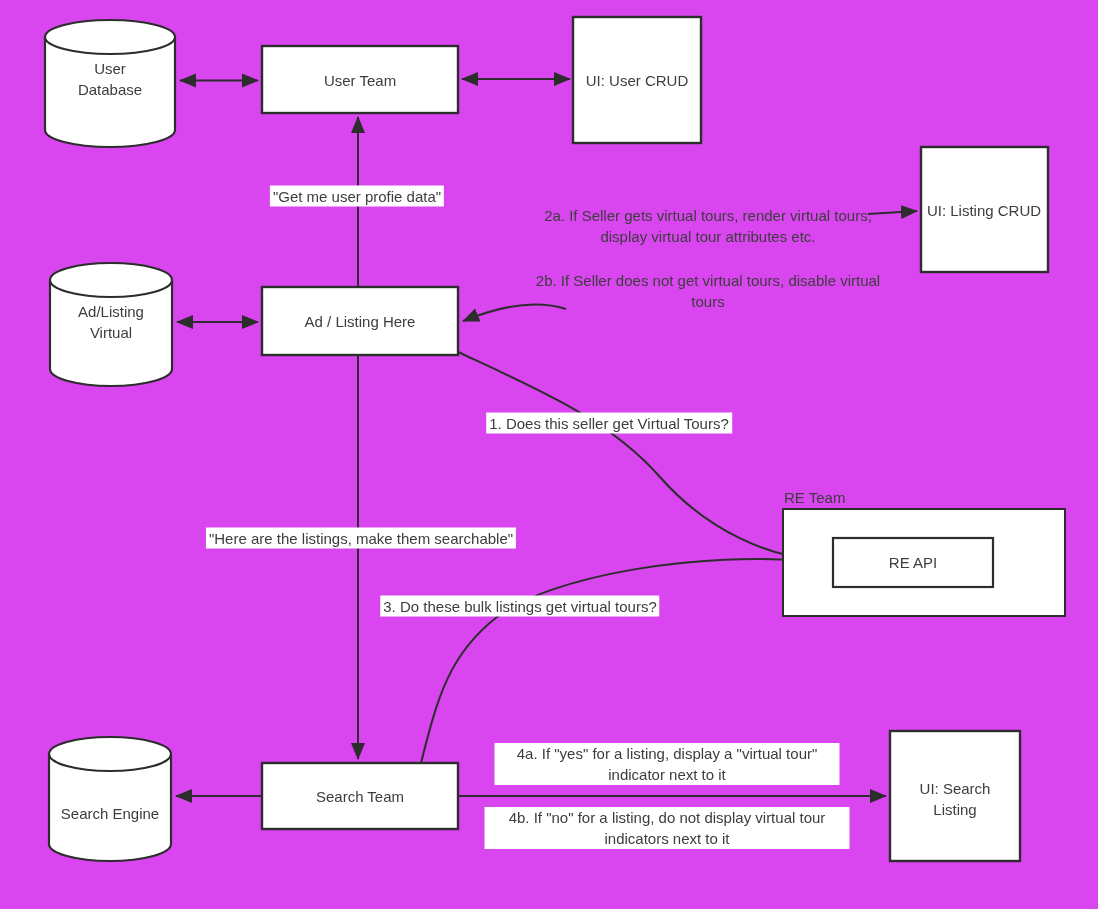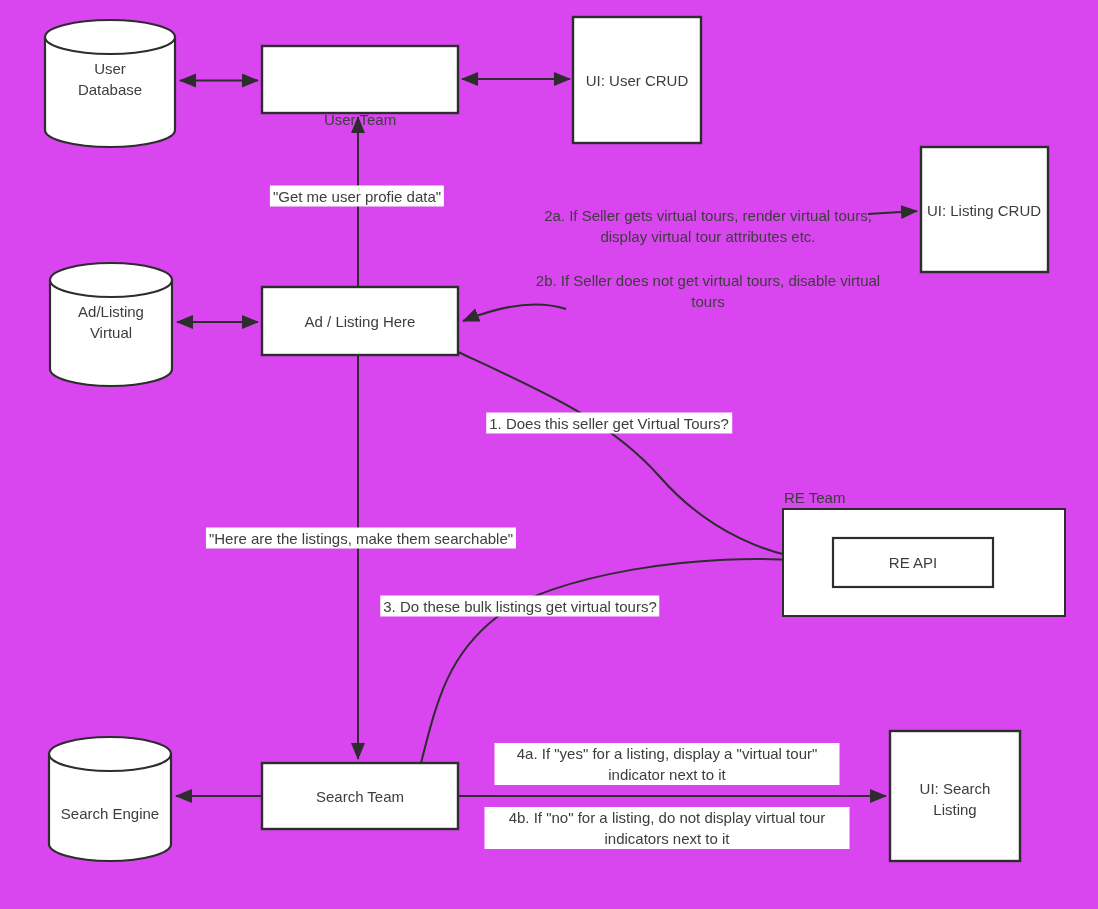--- a/index.html
+++ b/index.html
@@ -90,21 +90,21 @@
       <rect x="573" y="17" width="128" height="126" stroke-width="2.4"></rect>
       <rect x="921" y="147" width="127" height="125" stroke-width="2.4"></rect>
       <rect x="890" y="731" width="130" height="130" stroke-width="2.4"></rect>
 
       <rect x="783" y="509" width="282" height="107" stroke-width="2"></rect>
       <rect x="833" y="538" width="160" height="49" stroke-width="2.2"></rect>
     </g>
   </svg>
 
   <div class="lbl wrap" style="left:110px; top:79px; width:84px;">User Database</div>
-  <div class="lbl" style="left:360px; top:80px;margin-top:39px;">User Team</div>
+  <div class="lbl" style="left:360px; top:80px;">User Team</div>
   <div class="lbl" style="left:637px; top:80px;">UI: User CRUD</div>
   <div class="lbl wrap" style="left:111px; top:322px; width:92px;">Ad/Listing Virtual</div>
   <div class="lbl" style="left:360px; top:321px;">Ad / Listing Here</div>
   <div class="lbl" style="left:984px; top:210px;">UI: Listing CRUD</div>
   <div class="lbl leftalign" style="left:784px; top:497px;">RE Team</div>
   <div class="lbl" style="left:913px; top:562px;">RE API</div>
   <div class="lbl" style="left:110px; top:796px;margin-top:17px;">Search Engine</div>
   <div class="lbl" style="left:360px; top:796px;">Search Team</div>
   <div class="lbl wrap" style="left:955px; top:799px; width:92px;">UI: Search Listing</div>
 

